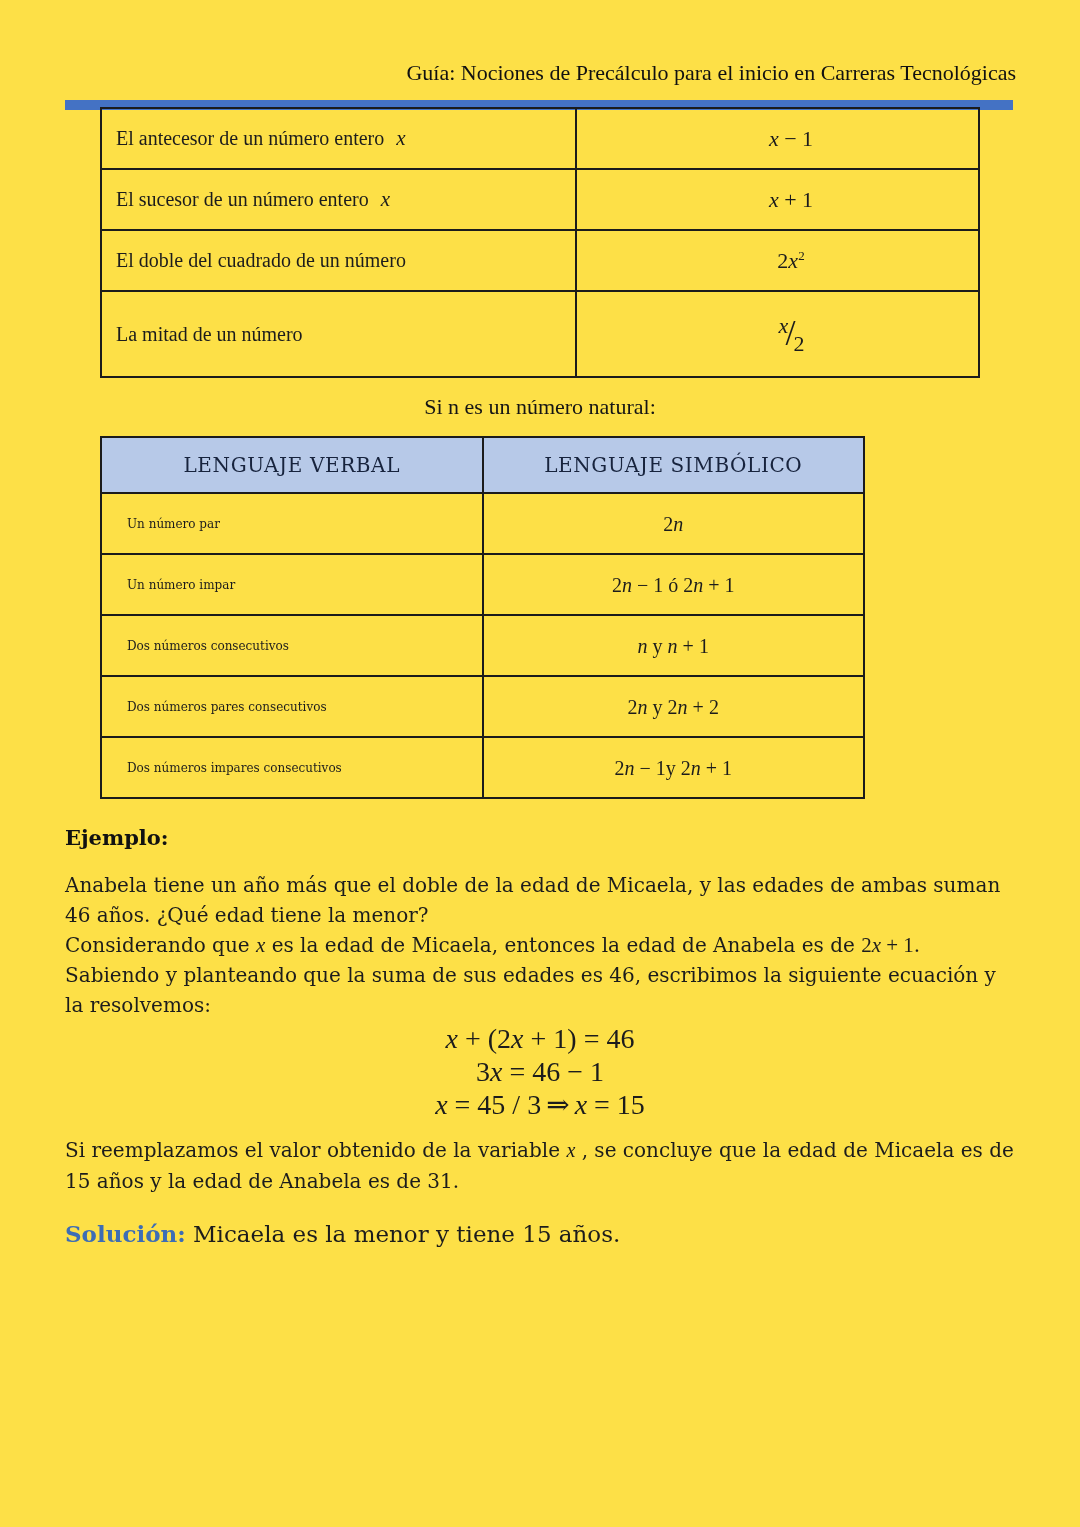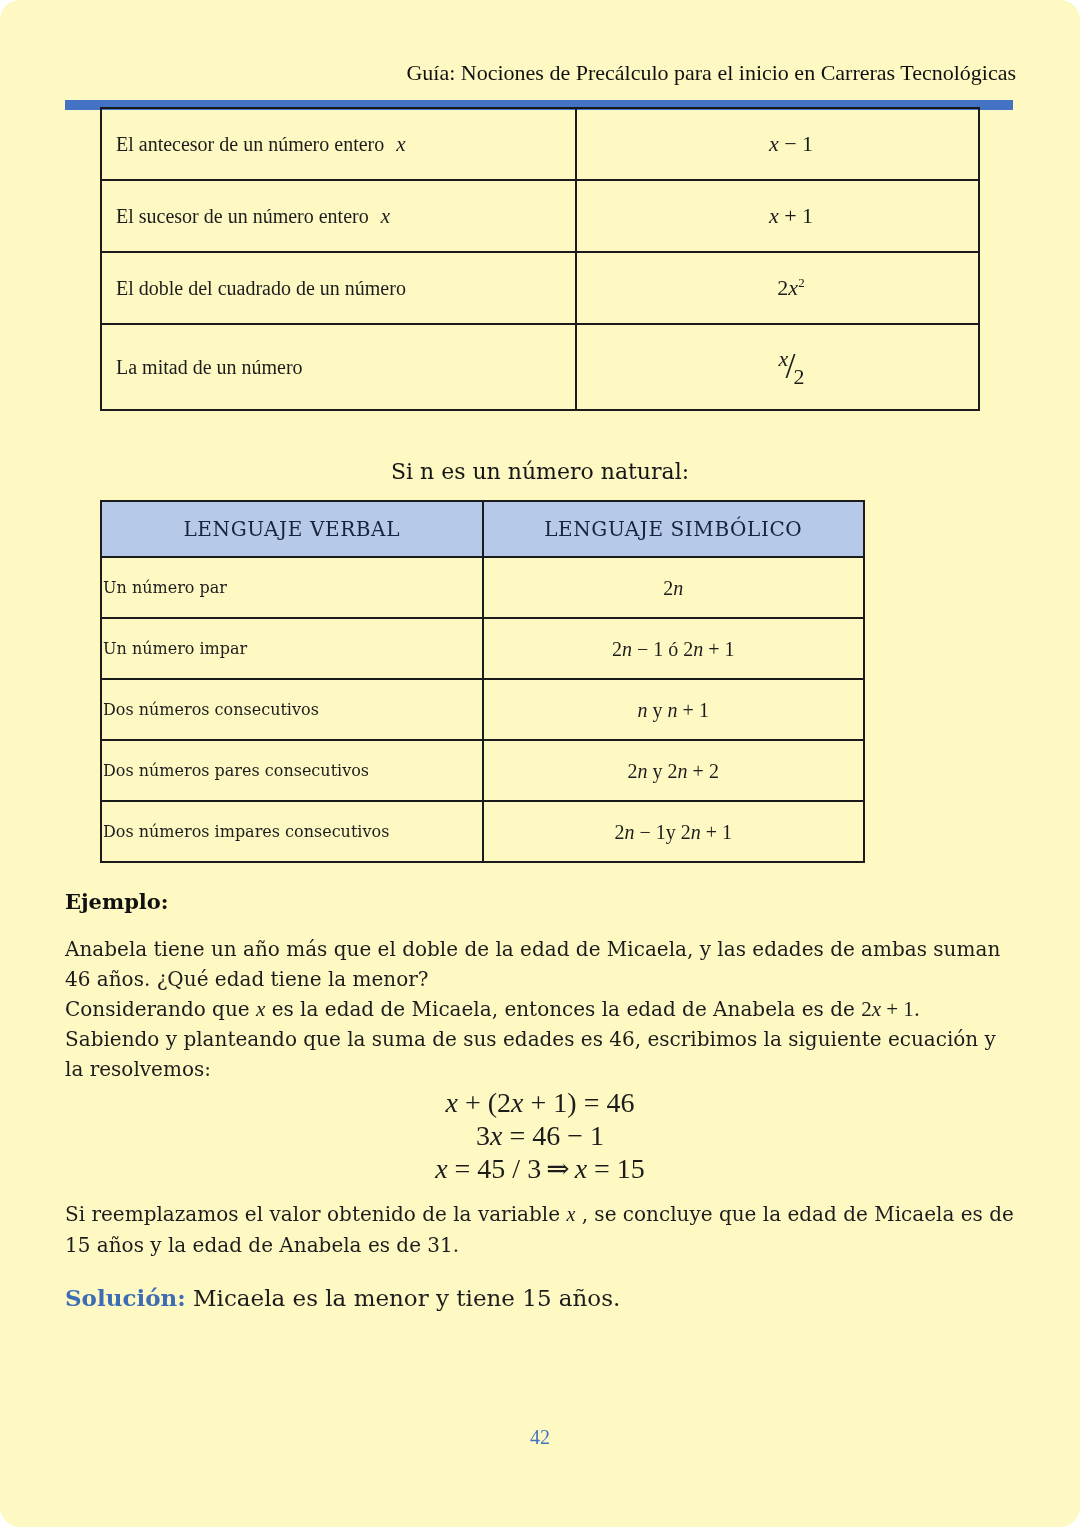--- a/index.html
+++ b/index.html
@@ -1,57 +1,57 @@
 <!DOCTYPE html>
 <html style="--accent_rule: #4472c4; --table_header_bg: #b7c9e8; --solution_label: #3d6db5; --page_number: #4472c4;"><head>
 <meta charset="utf-8">
 <style>
   html,body { margin:0; padding:0; background:#ffffff; }
   .page {
-    position:relative; width:1080px; height:1527px; background:#fef9c3;
-    font-family:"DejaVu Serif", serif; color:#1c1c1c; overflow:hidden;border-radius:20px;
+    position:relative; width:1080px; height:1527px; background:#fde047;
+    font-family:"DejaVu Serif", serif; color:#1c1c1c; overflow:hidden;
   }
   
   .header-title {
     padding-top:60px; margin-right:64px; text-align:right;
     font-family:"Liberation Serif", serif; font-size:22px; line-height:26px; color:#111;
   }
   .header-rule {
     margin:14px 0 0 65px; width:948px; height:10px;
     background:var(--accent_rule, #4472c4);
   }
   
   table { border-collapse:collapse; table-layout:fixed; }
   td, th { border:2px solid #1b1b1b; vertical-align:middle; }
   .math, .mvar, .conj { font-family:"Liberation Serif", serif; }
   .math i, .mvar { font-style:italic; }
   .conj { font-style:normal; }
   
   .t1 { margin:-3px 0 0 100px; width:880px; font-family:"Liberation Serif", serif; }
-  .t1 tr { height:72px; }
+  .t1 tr { height:61px; }
   .t1 tr.tall { height:86px; }
   .t1 .verbal { width:458px; padding-left:14px; font-size:20px; }
   .t1 .sym { text-align:center; font-size:22px;padding-left:28px; }
   .t1 .var { margin-left:12px; font-style:italic; font-size:21px; }
   sup.sq { font-size:13px; font-style:normal; vertical-align:8px; }
   
   .frac { display:inline-block; }
   .fnum { position:relative; top:-9px; left:2px; }
   .fslash::before { content:"/"; }
   .fslash { display:inline-block; font-style:normal; font-size:36px; line-height:20px;
             transform:translateY(3px); margin:0 -1px; }
   .fden { position:relative; top:9px; right:1px; font-style:normal; }
   
-  .intro { margin-top:48px; text-align:center; font-size:22px; color:#151515; }
+  .intro { margin-top:16px; text-align:center; font-size:22px; color:#151515;font-family:Liberation Serif, serif; }
   
   .t2 { margin:16px 0 0 100px; width:765px; }
   .t2 th { height:52px; background:var(--table_header_bg, #b7c9e8);
            font-weight:normal; font-size:20px; letter-spacing:0.6px; color:#17233d; }
   .t2 tr.data { height:61px; }
-  .t2 .verbal { width:449px; padding-left:1px; font-size:16px; }
+  .t2 .verbal { width:449px; padding-left:25px; font-size:12px; }
   .t2 .sym { text-align:center; font-size:20px; }
   
   .example-heading { margin:26px 0 0 65px; font-size:21px; font-weight:bold; color:#111; }
   .body-block { margin:20px 64px 0 65px; font-size:20px; line-height:30px; }
   .body-block .math, .body-block .mvar { font-size:21px; }
   .equations { margin-top:2px; text-align:center;
                font-family:"Liberation Serif", serif; font-size:28px; line-height:33px; }
   .equations .arrow { font-family:"DejaVu Serif", serif; margin:0 5px; font-style:normal; }
   .conclusion { margin:14px 64px 0 65px; font-size:20px; line-height:31px; }
   .solution { margin:22px 64px 0 65px; font-size:23px; line-height:30px; }
@@ -134,15 +134,14 @@
   <div class="equations">
     <div class="eq"><i>x</i> + (2<i>x</i> + 1) = 46</div>
     <div class="eq">3<i>x</i> = 46 − 1</div>
     <div class="eq"><span><i>x</i> = 45 / 3</span><span class="arrow">⇒</span><span><i>x</i> = 15</span></div>
   </div>
 
   <div class="conclusion"><span>Si reemplazamos el valor obtenido de la variable </span><span class="mvar">x</span><span> , se concluye que la edad de Micaela es de 15 años y la edad de Anabela es de 31.</span></div>
 
   <div class="solution"><span class="solution-label">Solución:</span><span> Micaela es la menor y tiene 15 años.</span></div>
 
-  <div class="footer">42</div>
 
 </div>
 
 </body></html>

